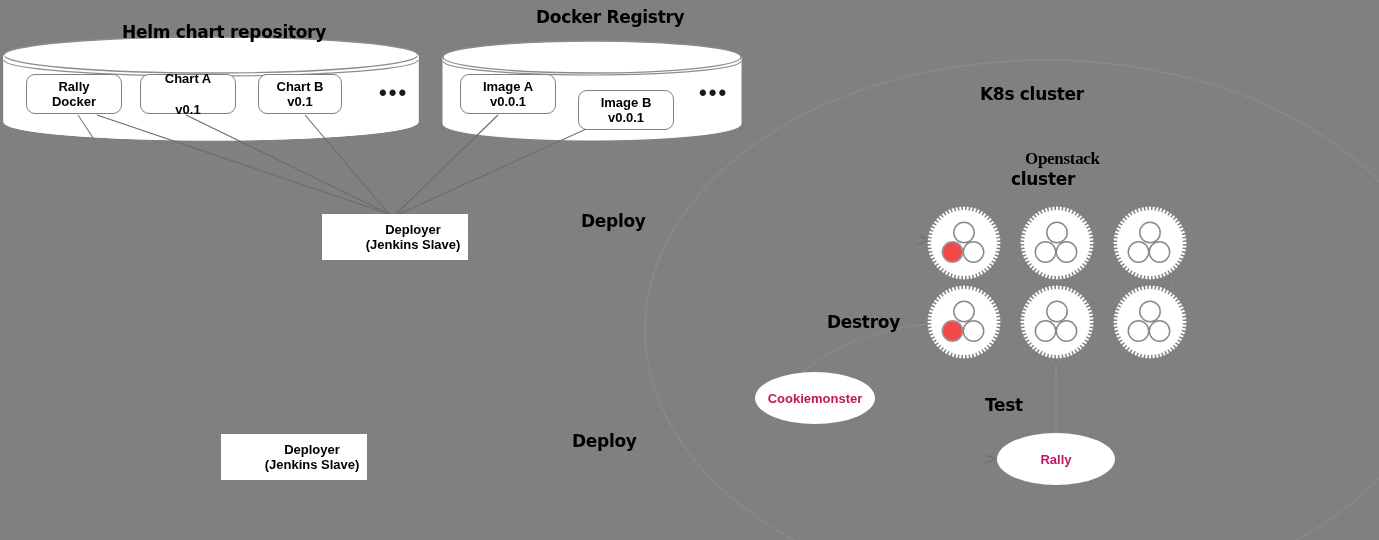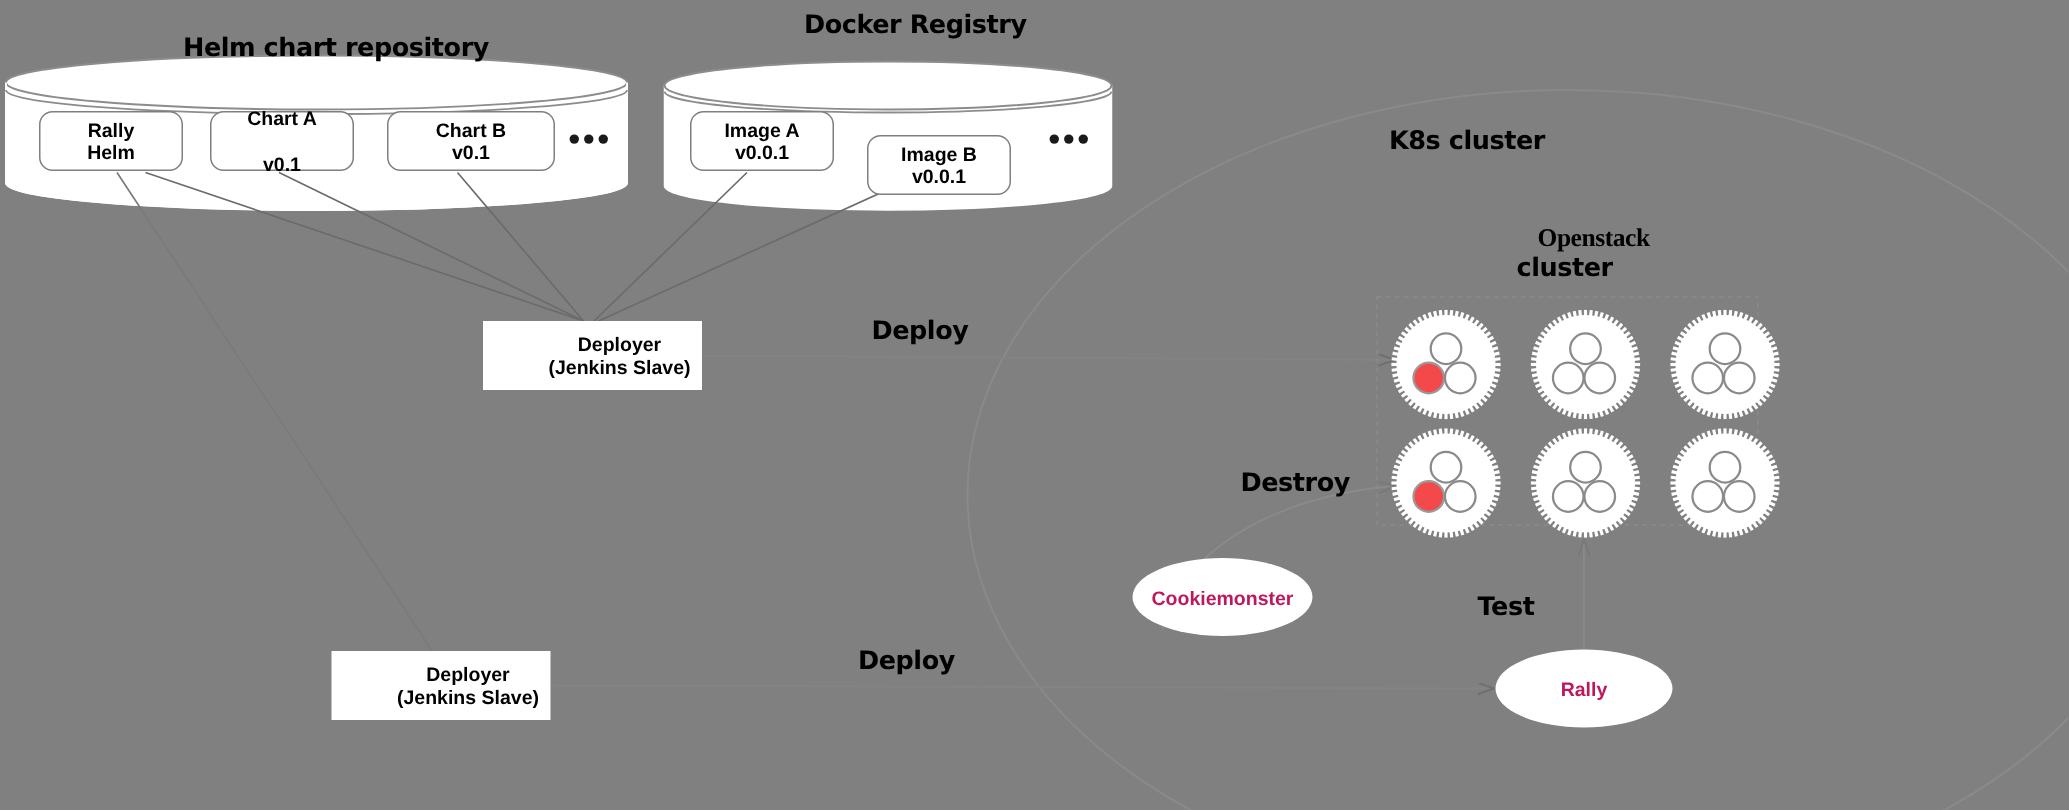--- a/index.html
+++ b/index.html
@@ -147,27 +147,27 @@
     <path d="M1056,436 L1056,360" stroke="#8a8a8a" stroke-width="1.2" fill="none" marker-end="url(#arrlite)"></path>
 
     <rect x="918" y="198" width="254" height="152" fill="none" stroke="#8a8a8a" stroke-width="1" stroke-dasharray="3,3"></rect>
   </svg>
 
   <div class="lbl title-lbl" style="left:122px; top:23px;">Helm chart repository</div>
   <div class="lbl title-lbl" style="left:536px; top:8px;">Docker Registry</div>
 
   <div class="chartbox" style="left:26px; top:74px; width:96px; height:40px;">
     <span class="box-lbl">Rally</span>
-    <span class="box-lbl">Helm</span>
+    <span class="box-lbl">Docker</span>
   </div>
   <div class="chartbox" style="left:140px; top:74px; width:96px; height:40px;gap:16px;">
     <span class="box-lbl">Chart A</span>
     <span class="box-lbl">v0.1</span>
   </div>
-  <div class="chartbox" style="left:258px; top:74px; width:112px; height:40px;">
+  <div class="chartbox" style="left:258px; top:74px; width:84px; height:40px;">
     <span class="box-lbl">Chart B</span>
     <span class="box-lbl">v0.1</span>
   </div>
   <div class="ellipsis" style="left:379px; top:80px;">•••</div>
 
   <div class="chartbox" style="left:460px; top:74px; width:96px; height:40px;">
     <span class="box-lbl">Image A</span>
     <span class="box-lbl">v0.0.1</span>
   </div>
   <div class="chartbox" style="left:578px; top:90px; width:96px; height:40px;">
@@ -183,21 +183,21 @@
   <div class="deployer" style="left:221px; top:434px; width:146px; height:46px;">
     <span class="box-lbl">Deployer</span>
     <span class="box-lbl">(Jenkins Slave)</span>
   </div>
 
   <div class="lbl edge-lbl" style="left:581px; top:212px;">Deploy</div>
   <div class="lbl edge-lbl" style="left:827px; top:313px;">Destroy</div>
   <div class="lbl edge-lbl" style="left:955px; top:396px;margin-left:30px;">Test</div>
   <div class="lbl edge-lbl" style="left:572px; top:432px;">Deploy</div>
 
-  <div class="lbl edge-lbl" style="left:926px; top:85px;">K8s cluster</div>
+  <div class="lbl edge-lbl" style="left:980px; top:85px;">K8s cluster</div>
   <div class="lbl edge-lbl" style="left:1025px; top:149px;font-family:Liberation Serif, serif;">Openstack</div>
   <div class="lbl edge-lbl" style="left:1011px; top:170px;">cluster</div>
 
   <div id="gear-host">
       <div class="gear" style="left: 927px; top: 206px;"><svg viewBox="0 0 74 74" width="74" height="74">
           <g>
             <rect x="35.95" y="0.6000000000000001" width="2.1" height="4.2" fill="#ffffff" transform="rotate(0 37 37)"></rect>
             <rect x="35.95" y="0.6000000000000001" width="2.1" height="4.2" fill="#ffffff" transform="rotate(6 37 37)"></rect>
             <rect x="35.95" y="0.6000000000000001" width="2.1" height="4.2" fill="#ffffff" transform="rotate(12 37 37)"></rect>
             <rect x="35.95" y="0.6000000000000001" width="2.1" height="4.2" fill="#ffffff" transform="rotate(18 37 37)"></rect>

